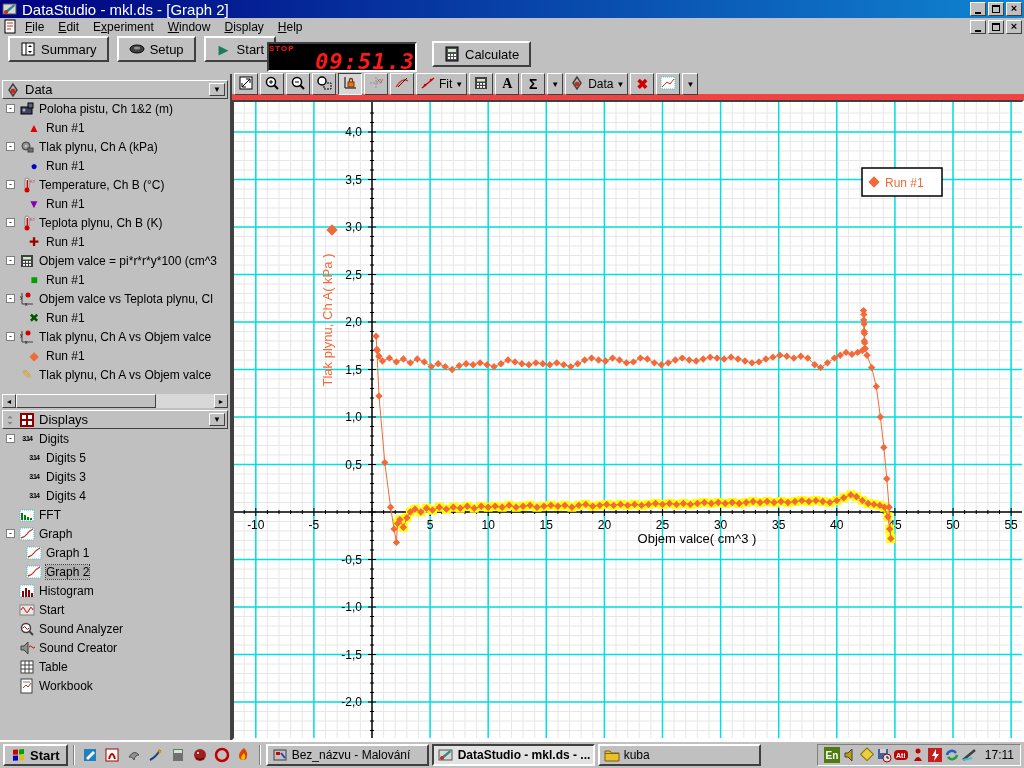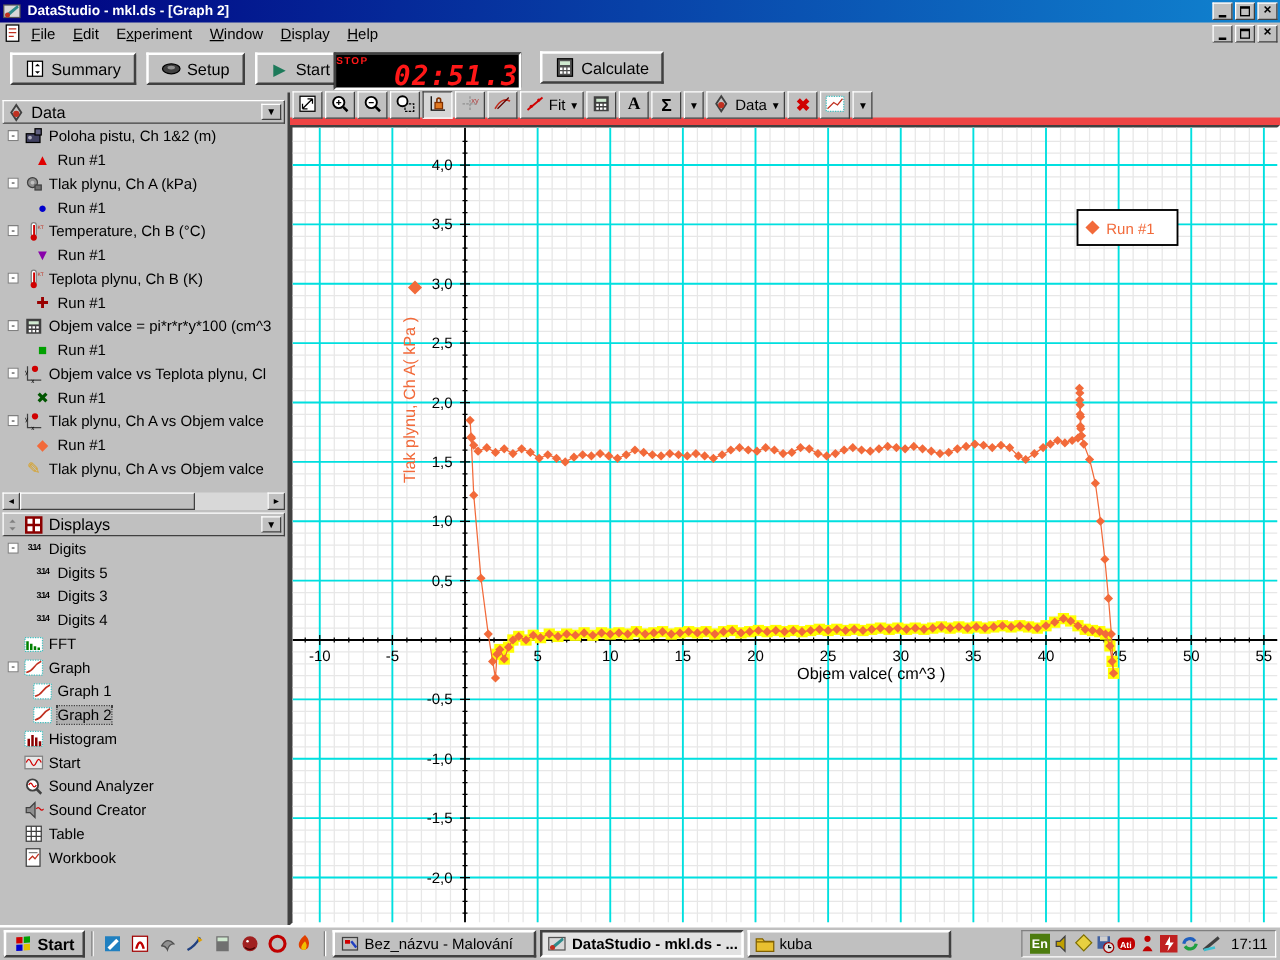--- a/index.html
+++ b/index.html
@@ -6,36 +6,36 @@
   html,body { width:1024px; height:768px; overflow:hidden; }
   body { font-family:"Liberation Sans", sans-serif; font-size:12px; background:#c0c0c0; color:#000; }
   #screen { position:relative; width:1024px; height:768px; background:#c0c0c0; }
 
   .r { border:2px solid; border-color:#ffffff #404040 #404040 #ffffff; }
   .s { border:2px solid; border-color:#404040 #ffffff #ffffff #404040; }
   .r1 { border:1px solid; border-color:#ffffff #404040 #404040 #ffffff; }
 
   #titlebar { position:absolute; left:0; top:0; width:1024px; height:18px;
     background:linear-gradient(to right,#000080,#1084d0); display:flex; align-items:center; padding:0 2px; }
-  #titlebar .title { color:#fff; font-weight:bold; font-size:11px; margin-left:4px; flex:1;
+  #titlebar .title { color:#fff; font-weight:normal; font-size:15px; margin-left:4px; flex:1;
     white-space:nowrap; overflow:hidden; }
   .winctl { display:flex; gap:2px; }
   .wbtn { width:16px; height:14px; background:#c0c0c0; border:1px solid; border-color:#fff #404040 #404040 #fff;
     display:flex; align-items:center; justify-content:center; font-size:9px; font-weight:bold; line-height:1; }
   .ico-min { display:block; width:6px; height:2px; background:#000; margin-top:7px; }
   .ico-restore { display:block; position:relative; width:8px; height:8px; }
   .ico-restore:before { content:""; position:absolute; right:0; top:0; width:6px; height:5px; border:1px solid #000; border-top-width:2px; background:#c0c0c0; }
   .ico-restore:after { content:""; position:absolute; left:0; bottom:0; width:6px; height:5px; border:1px solid #000; border-top-width:2px; background:#c0c0c0; }
   .ico-close { font-size:11px; font-weight:bold; margin-top:-1px; }
 
   #menubar { position:absolute; left:0; top:18px; width:1024px; height:18px; display:flex; align-items:center; padding:0 2px; }
   .menu-item { padding:1px 7px; cursor:default; }
   #menubar .winctl { margin-left:auto; }
 
-  #toolbar { position:absolute; left:0; top:36px; width:1020px; height:38px; display:flex; align-items:center; }
+  #toolbar { position:absolute; left:0; top:36px; width:1020px; height:38px; display:flex; align-items:flex-start; }
   .bigbtn { height:26px; background:#c0c0c0; display:flex; align-items:center; gap:5px; padding:0 10px; margin-left:8px; font-size:13px; }
   #lcd { position:absolute; left:267px; top:6px; width:150px; height:30px; background:#000; color:#ff1818; padding:1px 0; }
   #lcd .stop { font-size:8px; font-weight:bold; line-height:8px; letter-spacing:1px; }
   #lcd .time { font-family:"DejaVu Sans Mono", monospace; font-style:italic; font-weight:bold; font-size:22px; line-height:18px; text-align:right; letter-spacing:1px; }
   #calcbtn { position:absolute; left:424px; top:5px; }
 
   #leftpanel { position:absolute; left:0; top:74px; width:232px; height:666px; padding:6px 2px 2px 2px;
     border-right:2px solid; border-color:#404040; display:flex; flex-direction:column; }
   .phead { height:19px; background:#c0c0c0; display:flex; align-items:center; padding:0 2px; gap:4px; font-size:13px; }
   .phead .ddbtn { margin-left:auto; width:16px; height:13px; background:#c0c0c0; border:1px solid; border-color:#fff #404040 #404040 #fff; font-size:8px; text-align:center; line-height:11px; }
@@ -149,21 +149,21 @@
           </svg>
         </span>
       <span>Setup</span>
     </div>
     <div class="bigbtn r">
       <span class="ticon" style="color:#1d7a5a; font-size:13px;">▶</span>
       <span>Start</span>
     </div>
     <div id="lcd" class="s">
       <div class="stop">STOP</div>
-      <div class="time">02:51.3</div>
+      <div class="time">09:51.3</div>
     </div>
     <div id="calcbtn" class="bigbtn r">
       <span class="ticon">
           <svg width="16" height="16" viewBox="0 0 16 16">
             <rect x="2" y="1" width="12" height="14" fill="#505050" stroke="#000"></rect>
             <rect x="4" y="3" width="8" height="3" fill="#cfe8cf"></rect>
             <g fill="#fff">
               <rect x="4" y="8" width="2" height="2"></rect>
               <rect x="7" y="8" width="2" height="2"></rect>
               <rect x="10" y="8" width="2" height="2"></rect>

